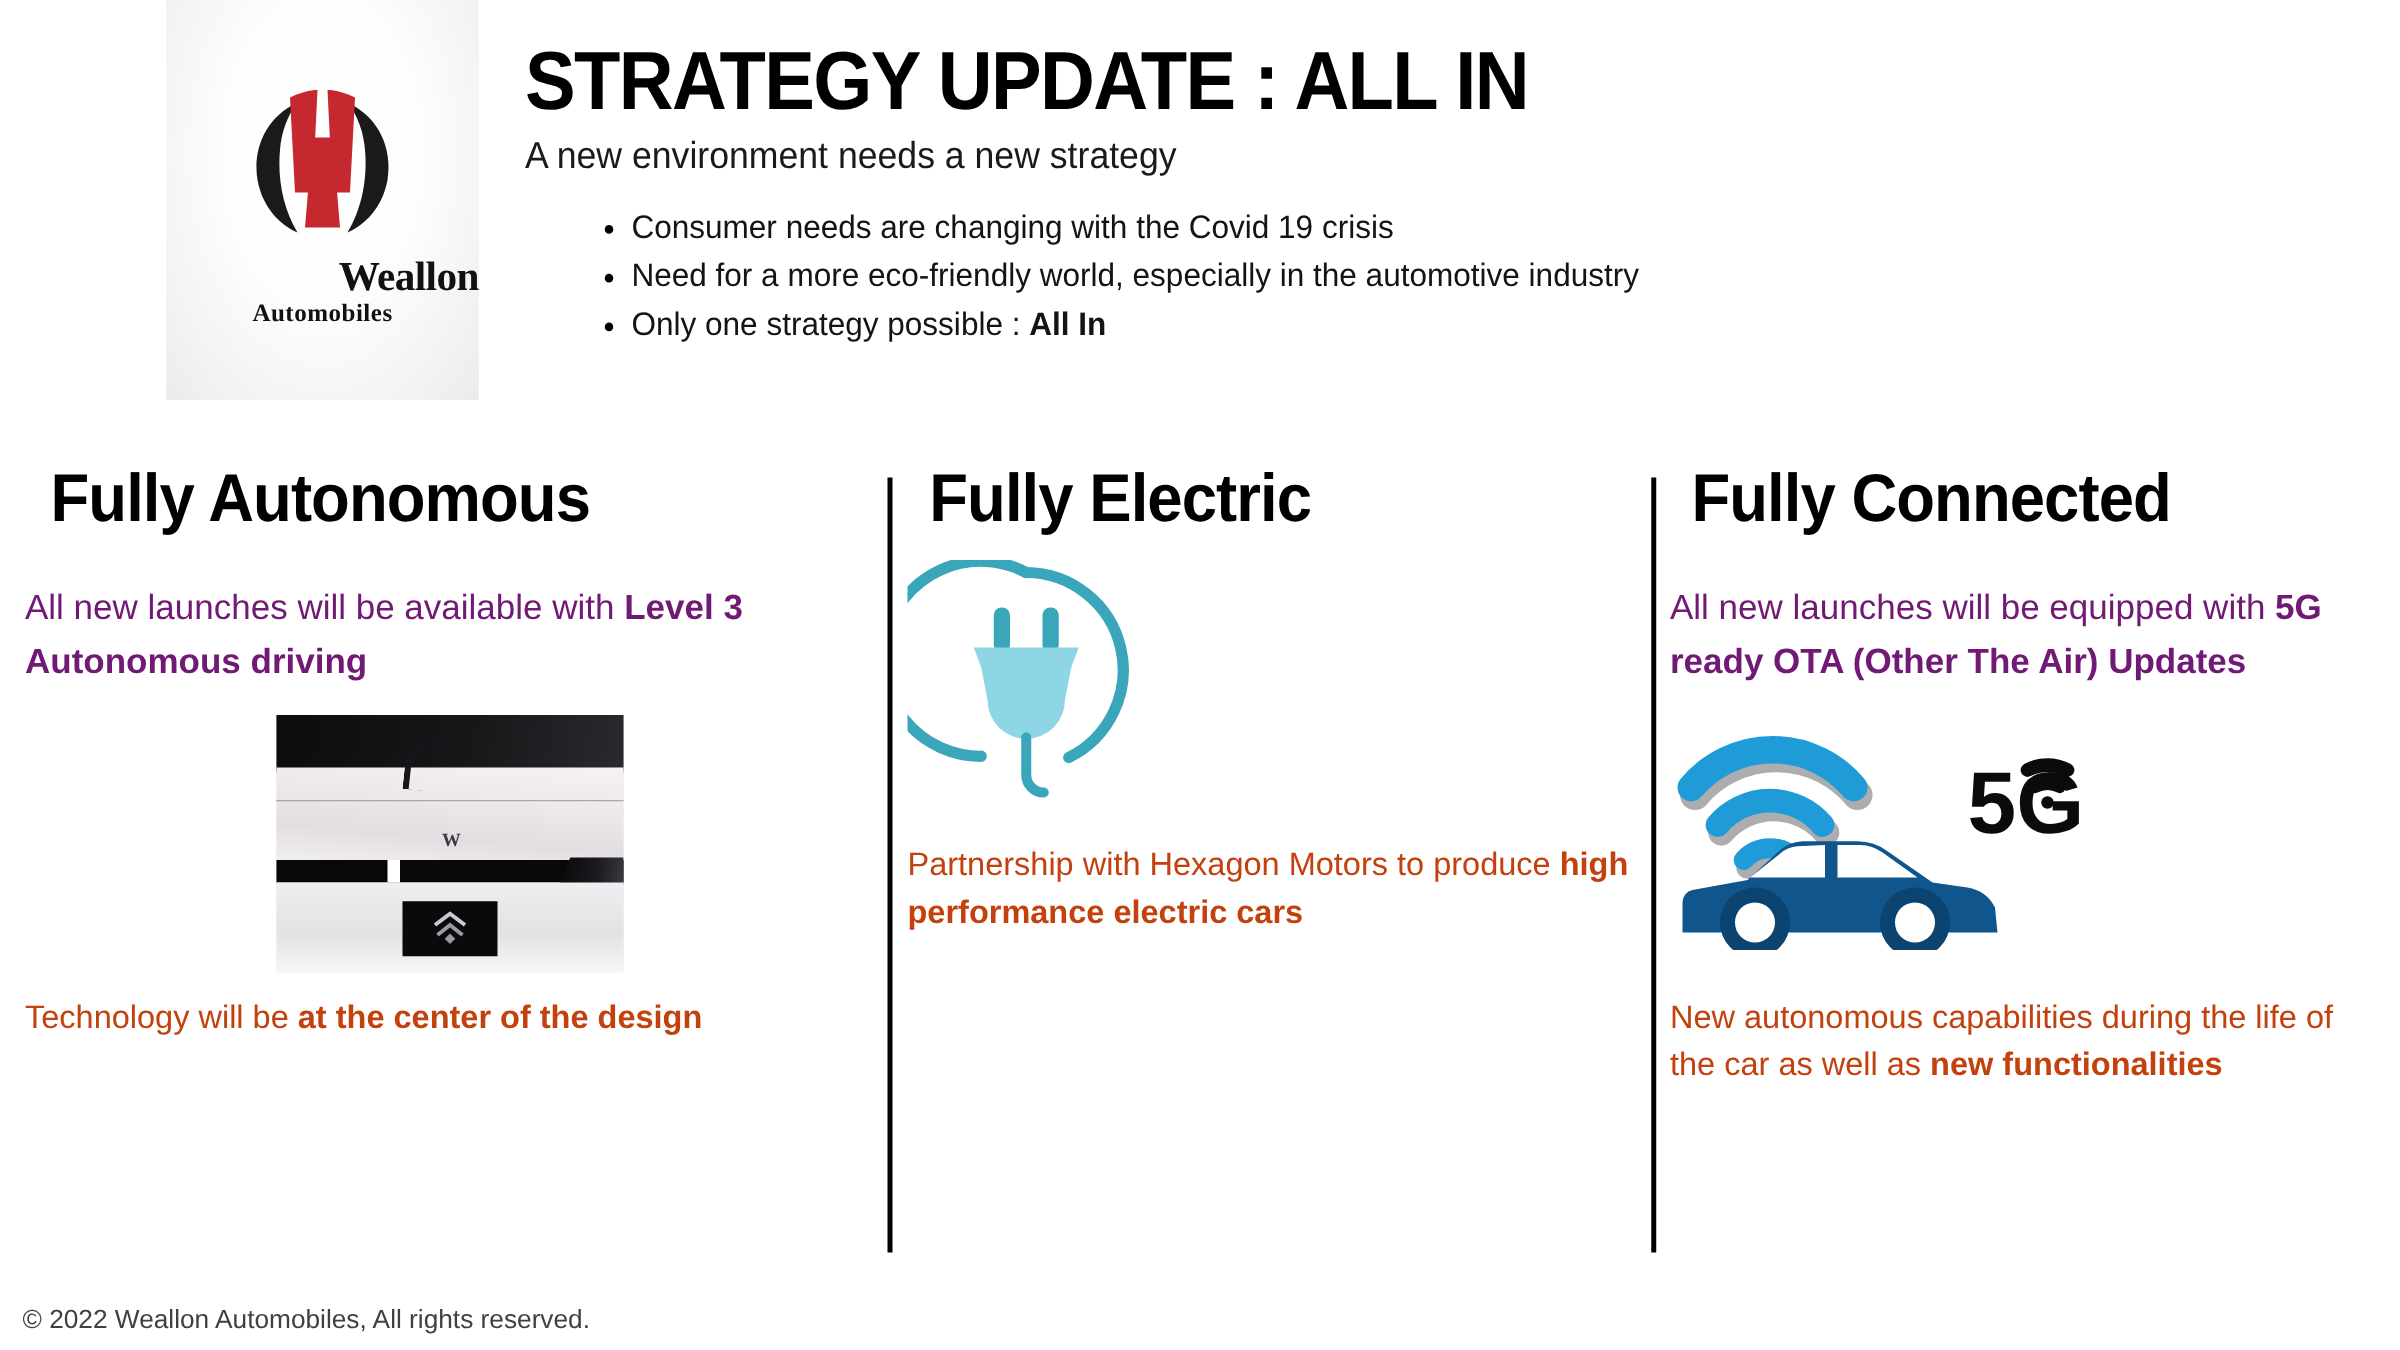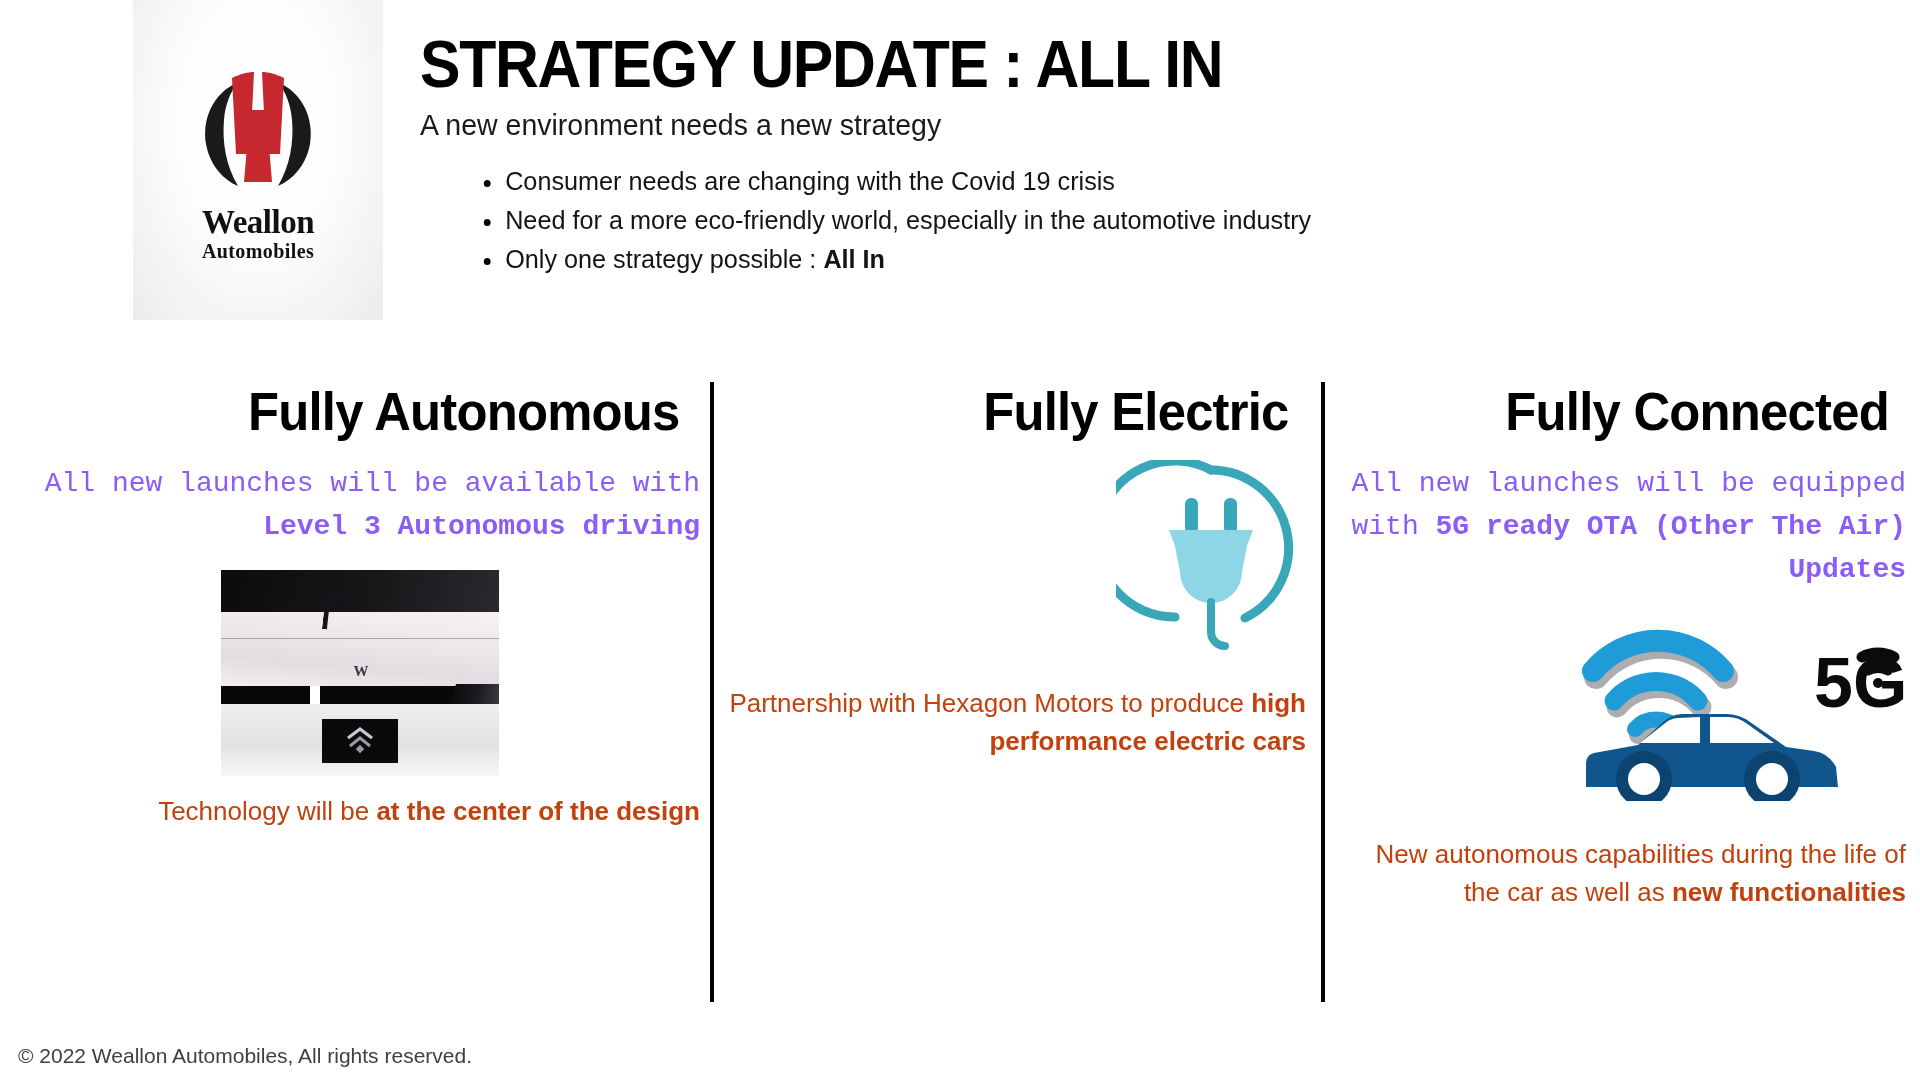--- a/index.html
+++ b/index.html
@@ -44,21 +44,21 @@
     transform: translateX(-50%);
     width: 132px;
     height: 132px;
   }
 
   .logo-wordmark {
     position: absolute;
     left: 0;
     right: 0;
     top: 205px;
-    text-align: center;
+    text-align: right;
     font-family: "Liberation Serif", serif;
     font-weight: 700;
     font-size: 33px;
     letter-spacing: -0.5px;
     color: #111111;
     line-height: 1.05;
   }
   .logo-sub {
     position: absolute;
     left: 0;
@@ -139,43 +139,42 @@
     top: 12px;
     width: 4px;
     height: 620px;
     background: #000000;
   }
   .divider.d1 { left: 710px; }
   .divider.d2 { left: 1321px; }
 
   .col {
     position: absolute;
-    top: 12px;
-    text-align: right;
+    top: 0;
+    text-align: left;
   }
   .col-1 { left: 20px;   width: 680px; }
   .col-2 { left: 726px;  width: 580px; }
   .col-3 { left: 1336px; width: 570px; }
 
   .col-head {
     font-weight: 700;
     font-size: 54px;
     letter-spacing: -0.8px;
     color: #000000;
     line-height: 1.08;
     transform: scaleX(0.94);
     white-space: nowrap;
   }
 
   .col-lead {
-    margin-top: 22px;
+    margin-top: 36px;
     font-size: 28px;
     line-height: 43px;
-    color: #8b5cf6;
-    font-family: Liberation Mono, monospace;
+    color: #701a75;
   }
   .col-lead b { font-weight: 700; }
 
   .col-art {
     position: relative;
     height: 230px;
     margin-top: 14px;
   }
 
   .col-foot {

